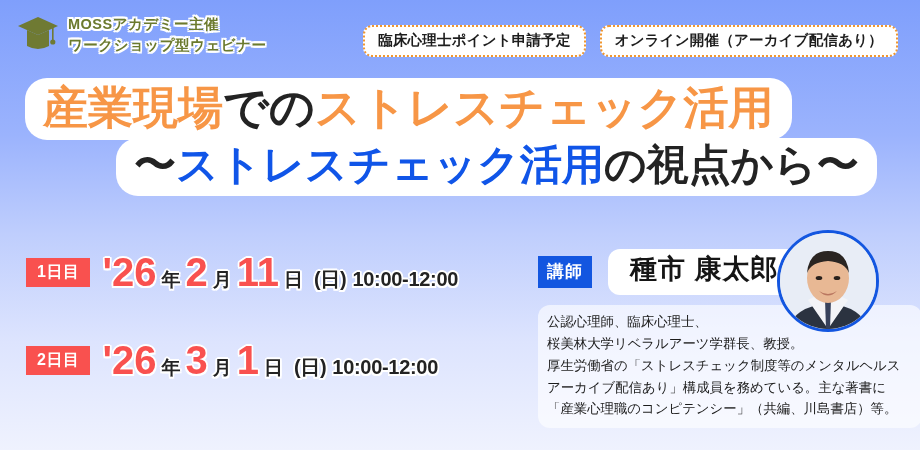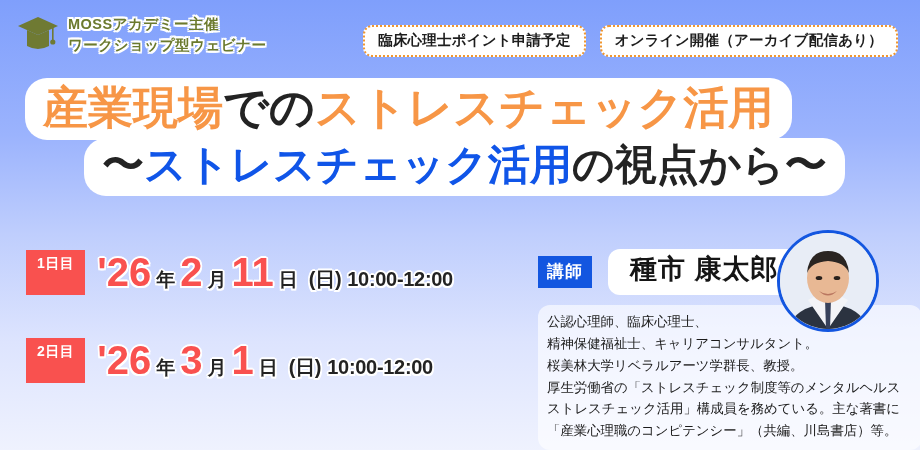--- a/index.html
+++ b/index.html
@@ -34,33 +34,33 @@
   .title-wrap{position:absolute;left:0;top:78px;width:920px;}
   .title-line{
     background:#fff;display:inline-block;white-space:nowrap;
     font-weight:bold;color:#222;letter-spacing:0px;
   }
   .title-line-1{
     margin-left:25px;border-radius:22px;padding:6px 18px 8px;
     font-size:45px;line-height:1.06;
   }
   .title-line-2{
-    margin-left:84px;margin-top:-2px;border-radius:22px;padding:5px 18px 9px;
+    margin-left:116px;margin-top:-2px;border-radius:22px;padding:5px 18px 9px;
     font-size:42px;line-height:1.06;
   }
   .t-orange{color:#f79646;text-align:right;}
   .t-blue{color:#1055e8;}
   .t-dark{color:#232323;}
 
   
   .dates{position:absolute;left:26px;top:250px;}
   .date-row{display:flex;align-items:center;height:44px;margin-bottom:44px;}
   .day-chip{
-    background:#f9514f;color:#fff;font-weight:bold;font-size:14px;
-    padding:6px 11px 25px;line-height:1;margin-right:12px;letter-spacing:.5px;
+    background:#f9514f;color:#fff;font-weight:bold;font-size:16px;
+    padding:6px 11px 7px;line-height:1;margin-right:12px;letter-spacing:.5px;
   }
   .date-text{white-space:nowrap;display:flex;align-items:baseline;
     text-shadow:-1.5px -1.5px 0 #fff,1.5px -1.5px 0 #fff,-1.5px 1.5px 0 #fff,1.5px 1.5px 0 #fff,0 -1.7px 0 #fff,0 1.7px 0 #fff,-1.7px 0 0 #fff,1.7px 0 0 #fff;}
   .d-big{color:#f9514f;font-weight:bold;font-size:40px;line-height:1;}
   .d-unit{color:#232323;font-weight:bold;font-size:19px;line-height:1;margin:0 5px;}
   .d-time{color:#232323;font-weight:bold;font-size:20px;line-height:1;margin-left:6px;letter-spacing:-.3px;}
 
   
   .speaker{position:absolute;left:538px;top:252px;width:390px;}
   .speaker-head{display:flex;align-items:center;height:40px;}
@@ -149,24 +149,23 @@
     </div>
   </div>
 
   <div class="speaker">
     <div class="speaker-head">
       <span class="lecturer-chip">講師</span>
       <span class="speaker-name">種市 康太郎</span>
     </div>
     <div class="bio">
       <div>公認心理師、臨床心理士、</div>
-      <div>精神保健福祉士、キャリアコンサルタント。</div>
       <div>桜美林大学リベラルアーツ学群長、教授。</div>
       <div>厚生労働省の「ストレスチェック制度等のメンタルヘルス</div>
-      <div>ストレスチェック活用」構成員を務めている。主な著書に</div>
+      <div>アーカイブ配信あり」構成員を務めている。主な著書に</div>
       <div>「産業心理職のコンピテンシー」（共編、川島書店）等。</div>
     </div>
   </div>
 
   <div class="portrait">
     <svg viewBox="0 0 96 96" xmlns="http://www.w3.org/2000/svg">
       <rect width="96" height="96" fill="#e8edf6"></rect>
       <path d="M8 96 q6-22 40-26 q34 4 40 26 Z" fill="#2b3340"></path>
       <path d="M34 64 q14 12 28 0 l6 3 -20 29 -20-29 Z" fill="#f3f4f7"></path>
       <path d="M45 66 l6 0 -1 30 -4 0 Z" fill="#37415a"></path>

